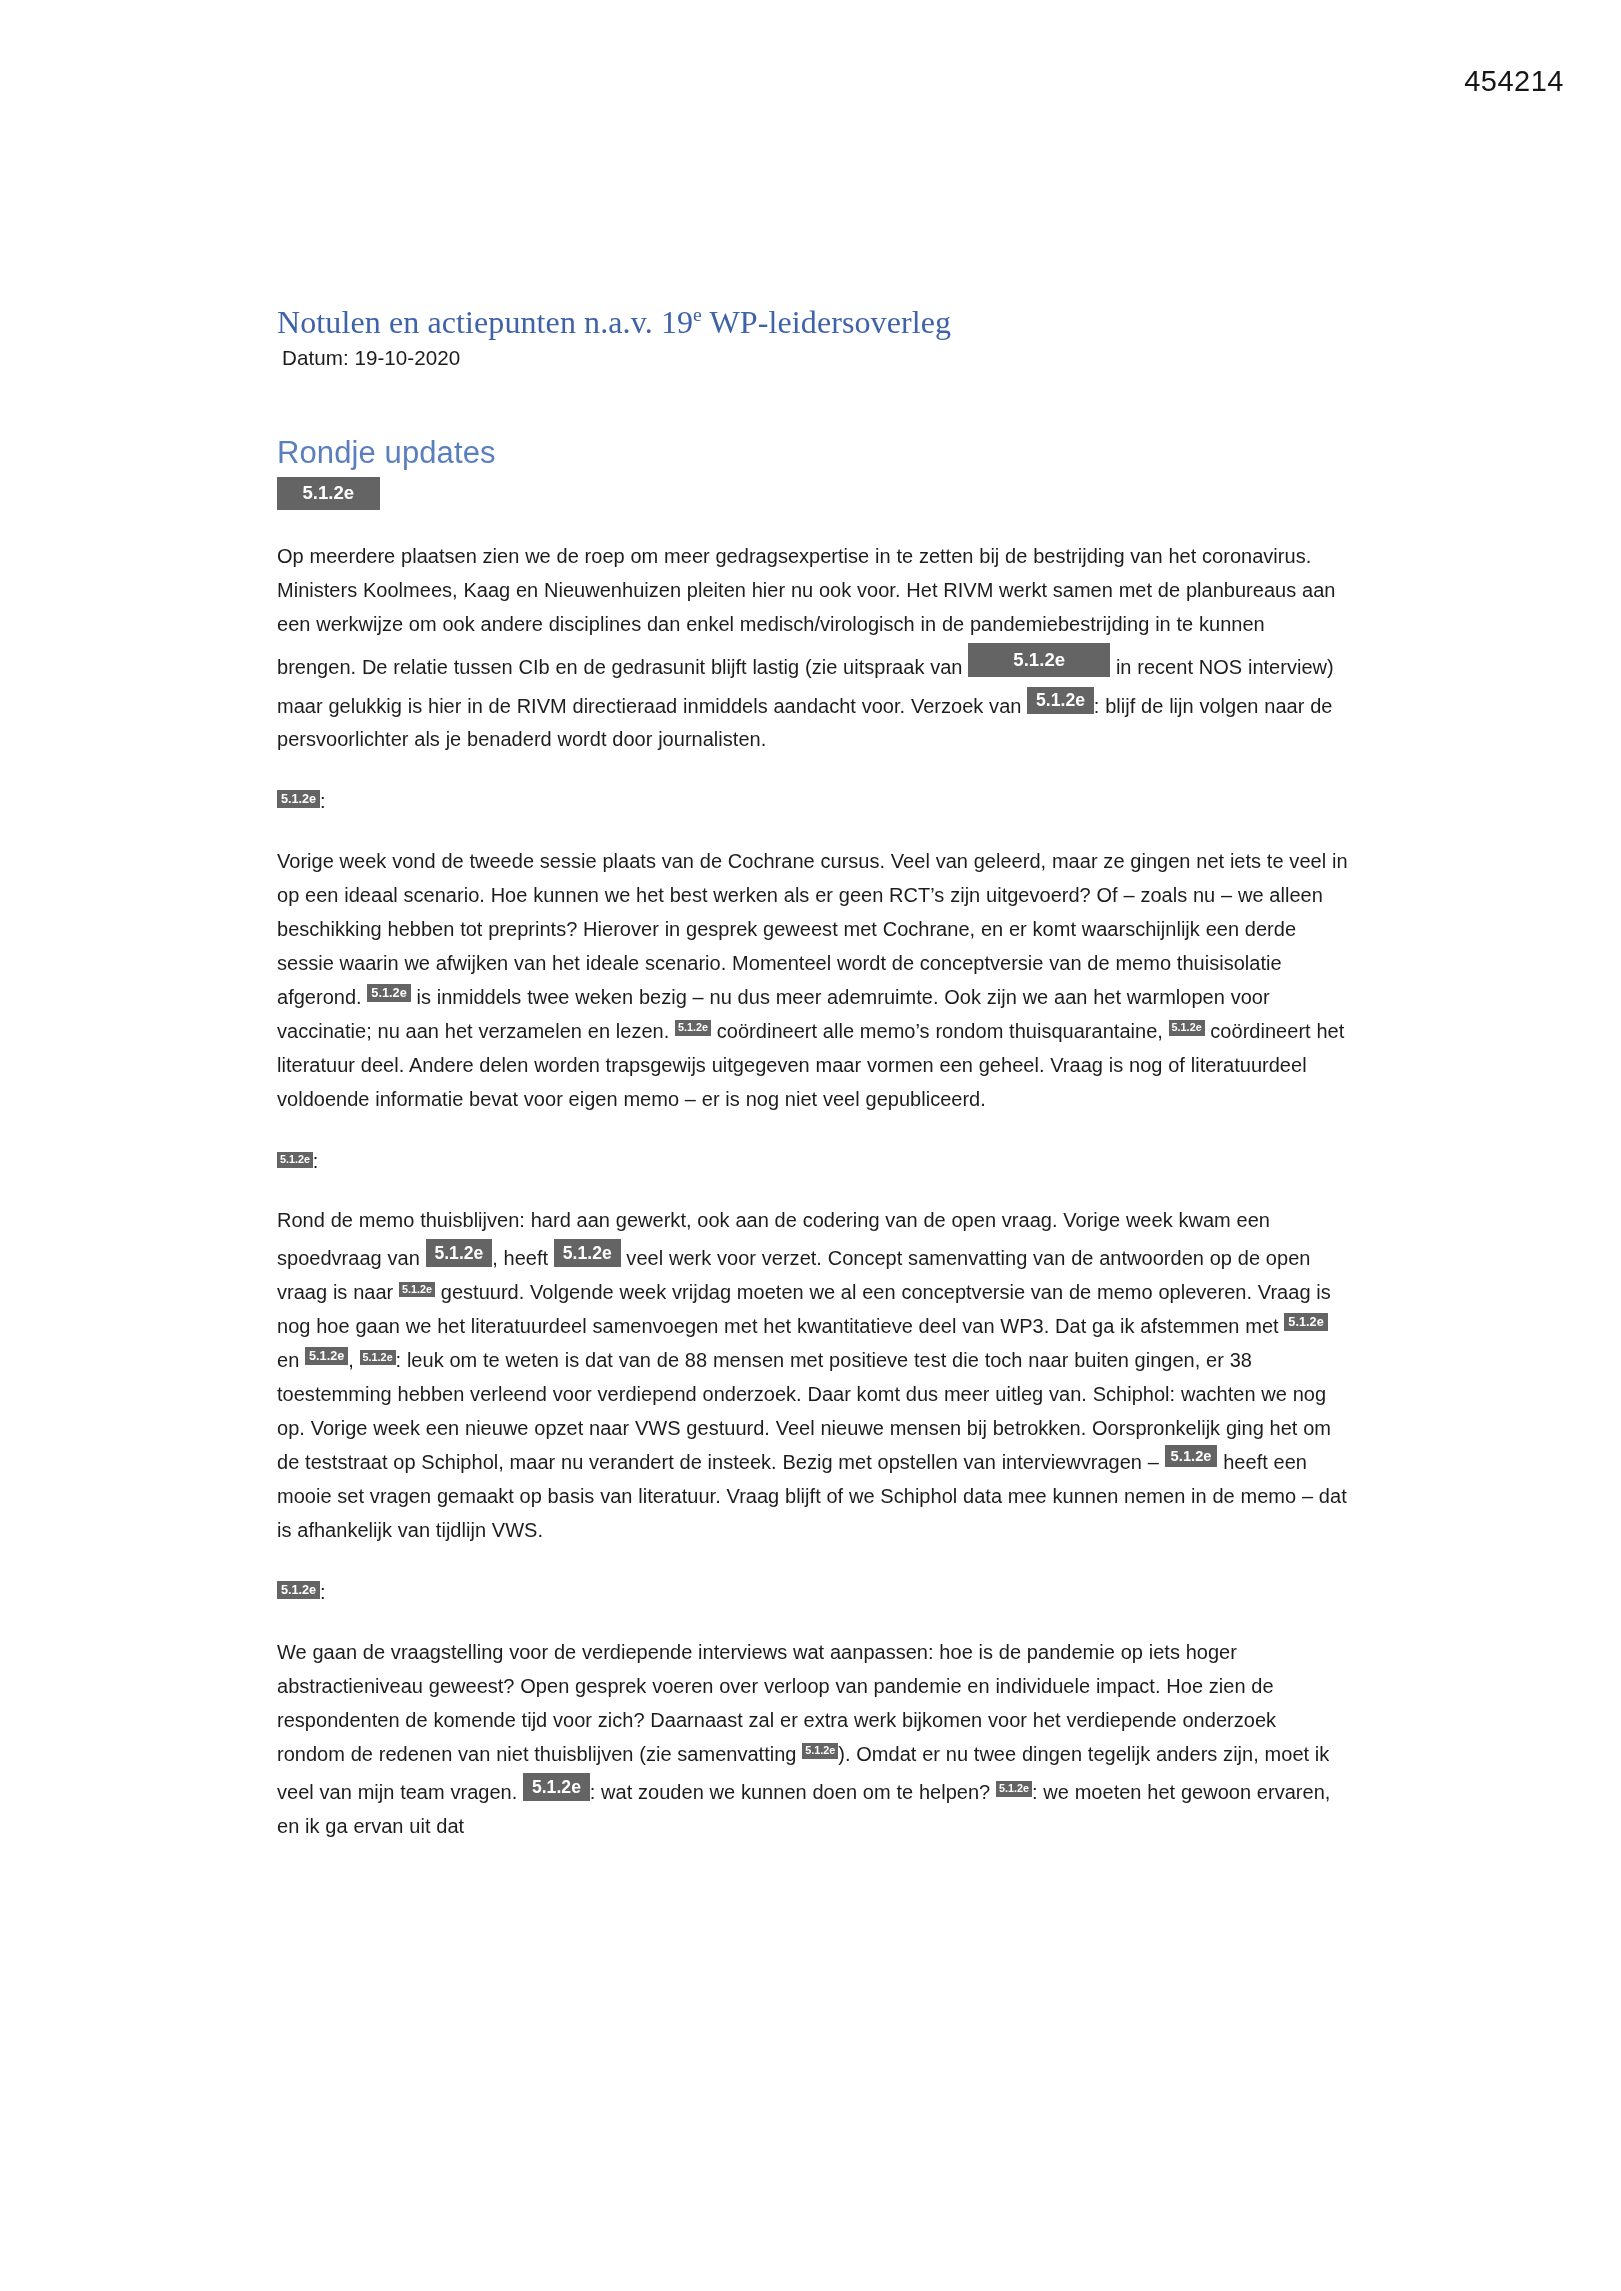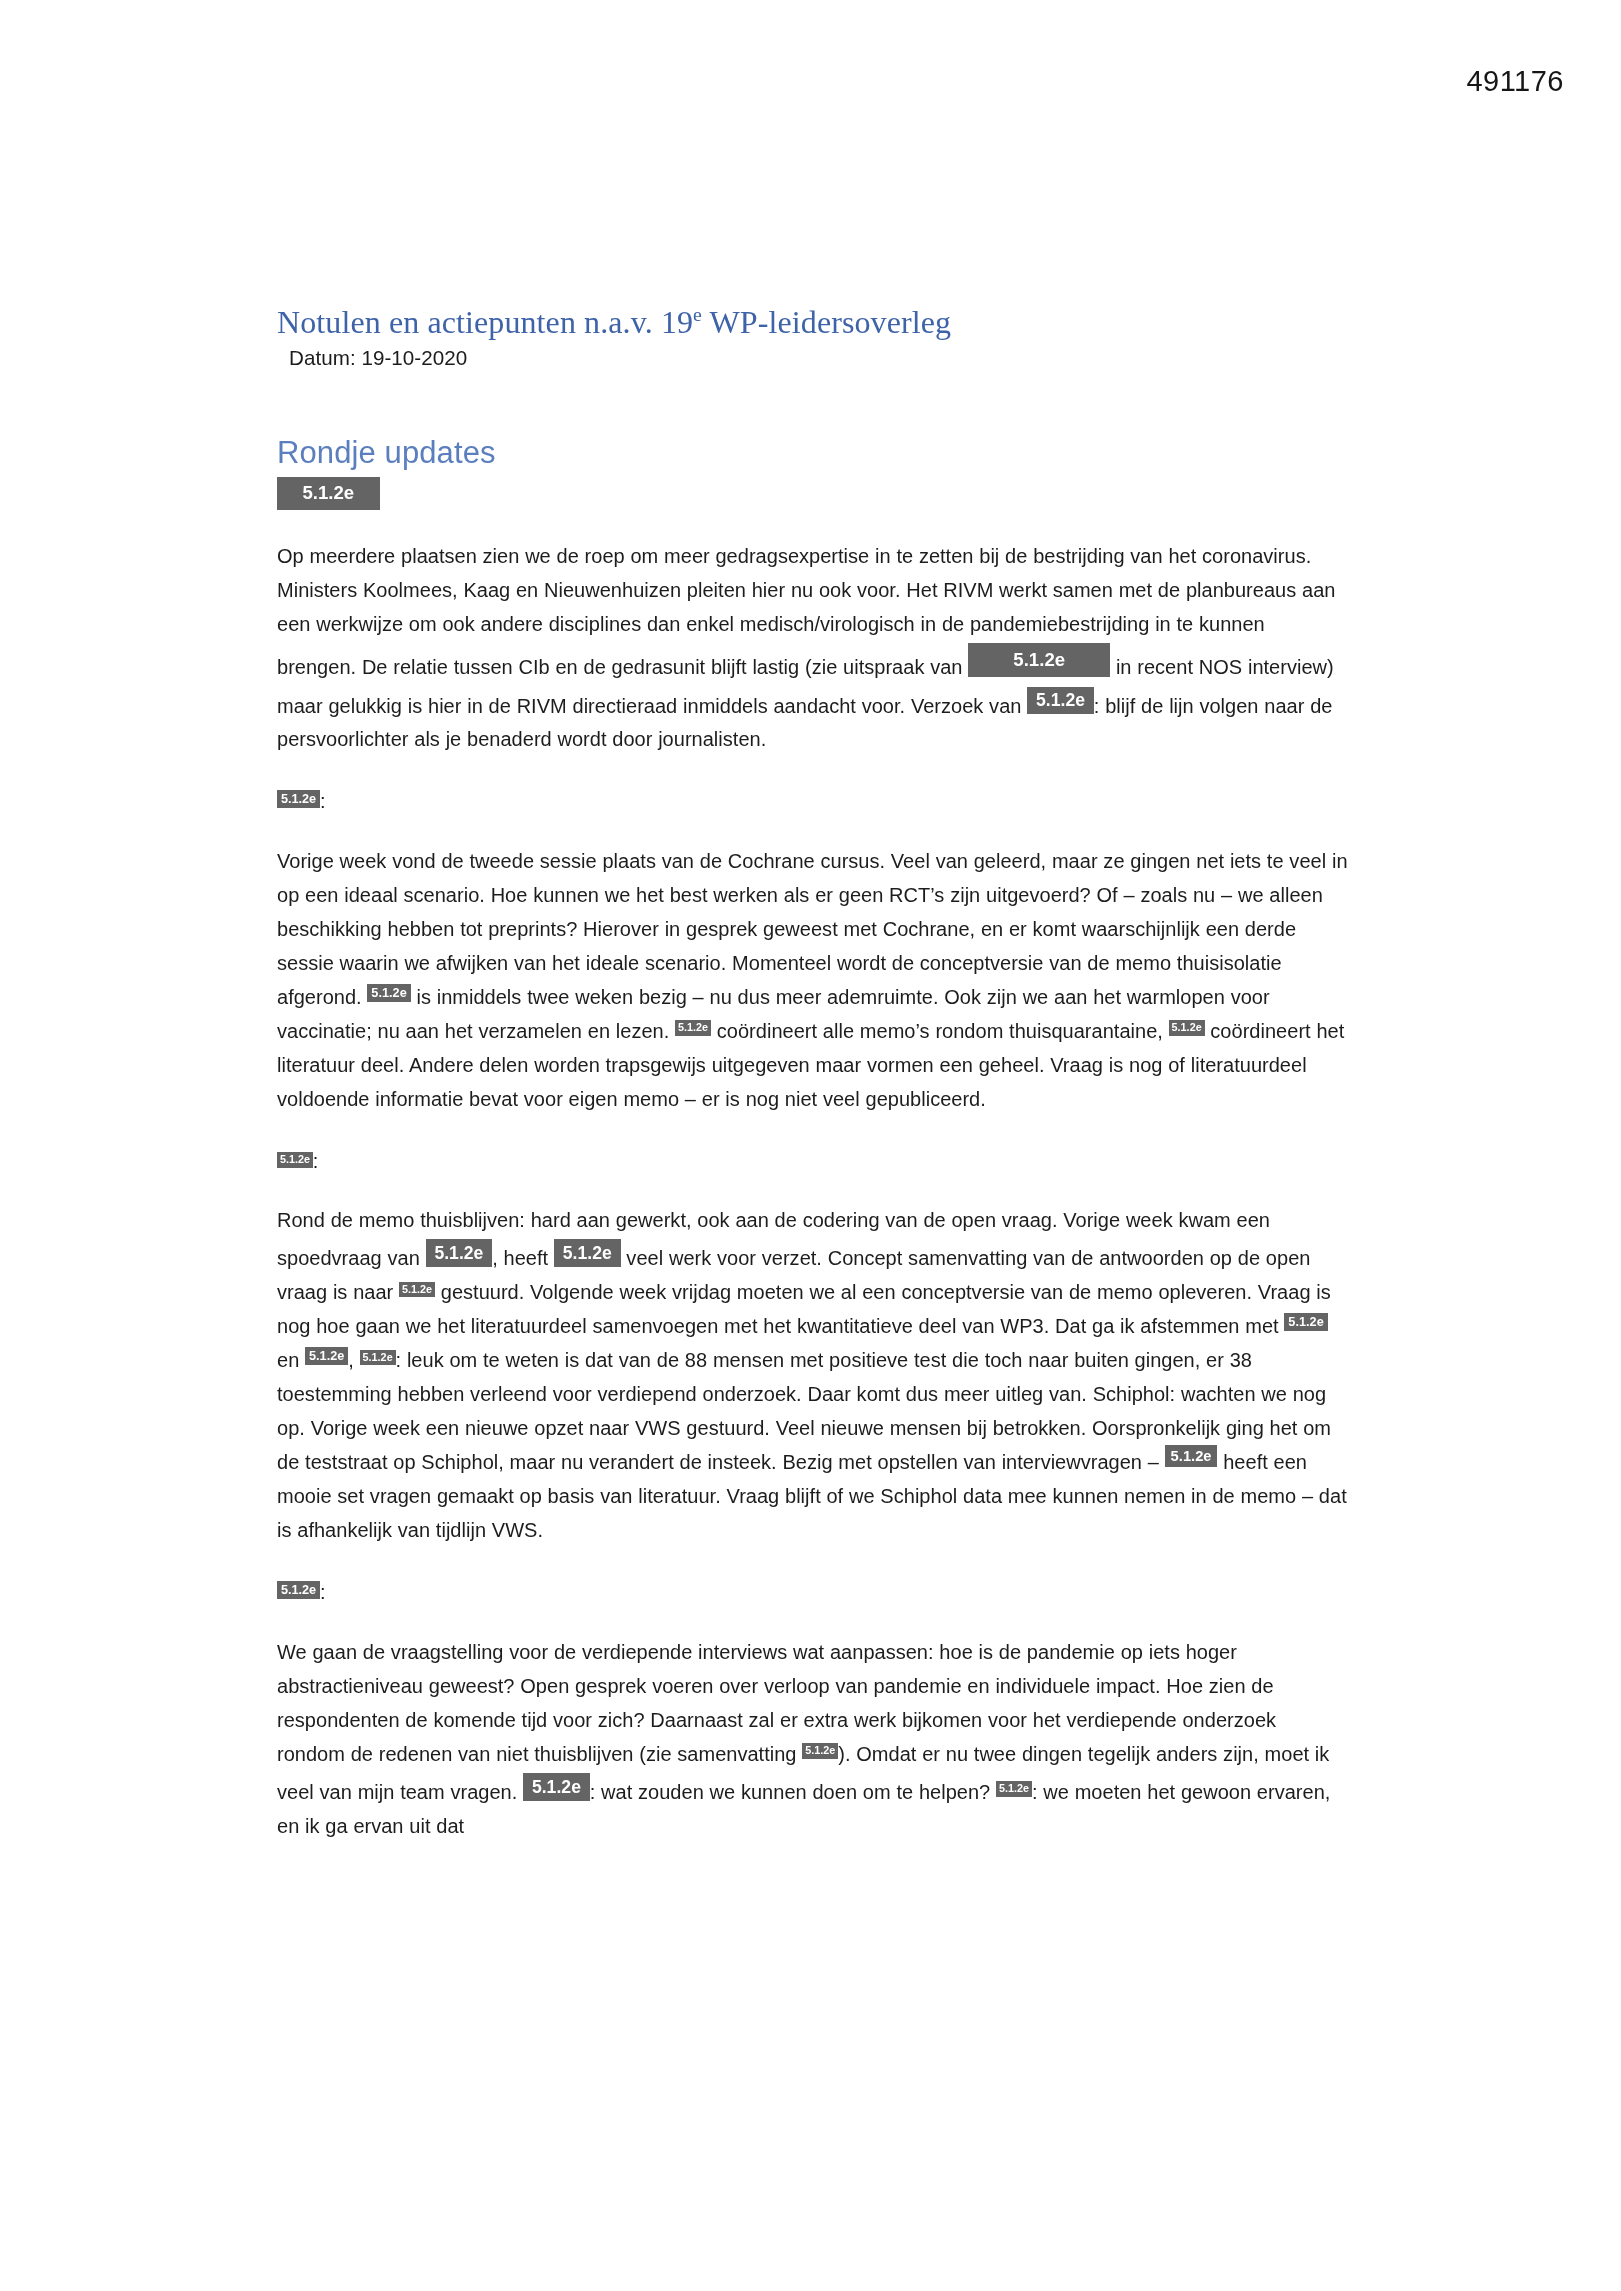--- a/index.html
+++ b/index.html
@@ -45,21 +45,21 @@
     margin: 0 0 3.9px 0;
   }
   .doc-title sup {
     font-size: 0.62em;
     vertical-align: super;
     line-height: 0;
   }
   .doc-date {
     font-size: 20.6px;
     color: #1c1c1c;
-    margin: 0 0 65px 12px;
+    margin: 0 0 65px 5px;
     font-weight: 400;
     letter-spacing: 0.05px;
   }
   .section-heading {
     font-size: 31px;
     font-weight: 400;
     color: #5b7fbe;
     margin: 0 0 5.9px 0;
     letter-spacing: 0.1px;
   }
@@ -103,21 +103,21 @@
   .r-xxl { font-size: 18.6px; padding: 4.9px 45px; }
   .r-head { font-size: 18.6px; padding: 4.9px 25.5px; }
   .nudge-up { position: relative; top: -2px; }
   .nudge-dn { position: relative; top: 2px; }
 </style>
 </head>
 <body>
 
 <div class="page">
 
-  <div class="page-number">491176</div>
+  <div class="page-number">454214</div>
 
   <div class="content">
 
     <h1 class="doc-title"><span>Notulen en actiepunten n.a.v. 19</span><sup>e</sup><span> WP-leidersoverleg</span></h1>
 
     <p class="doc-date">Datum: 19-10-2020</p>
 
     <h2 class="section-heading">Rondje updates</h2>
 
     <p class="speaker"><span class="redact r-head">5.1.2e</span></p>

